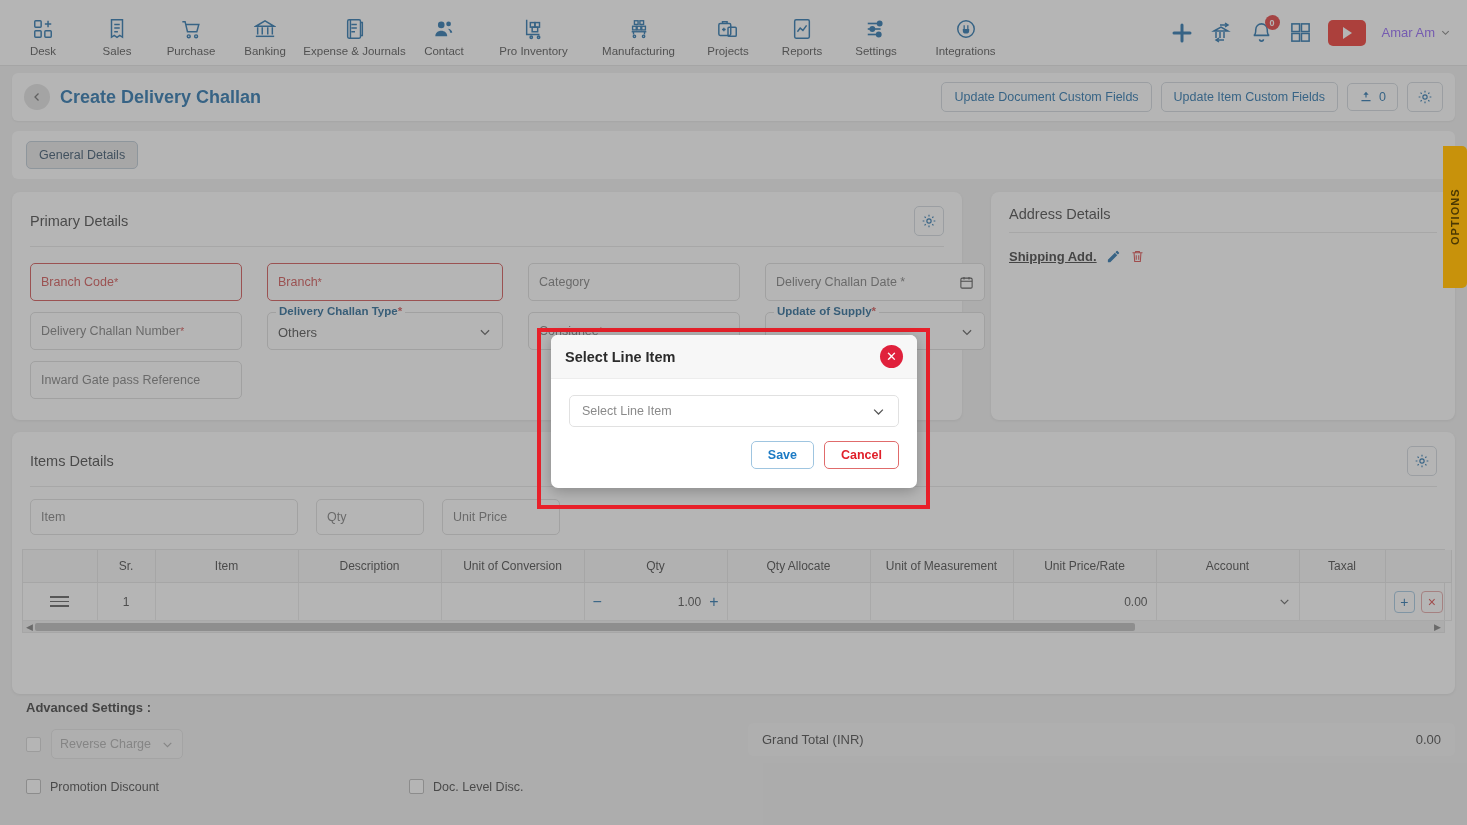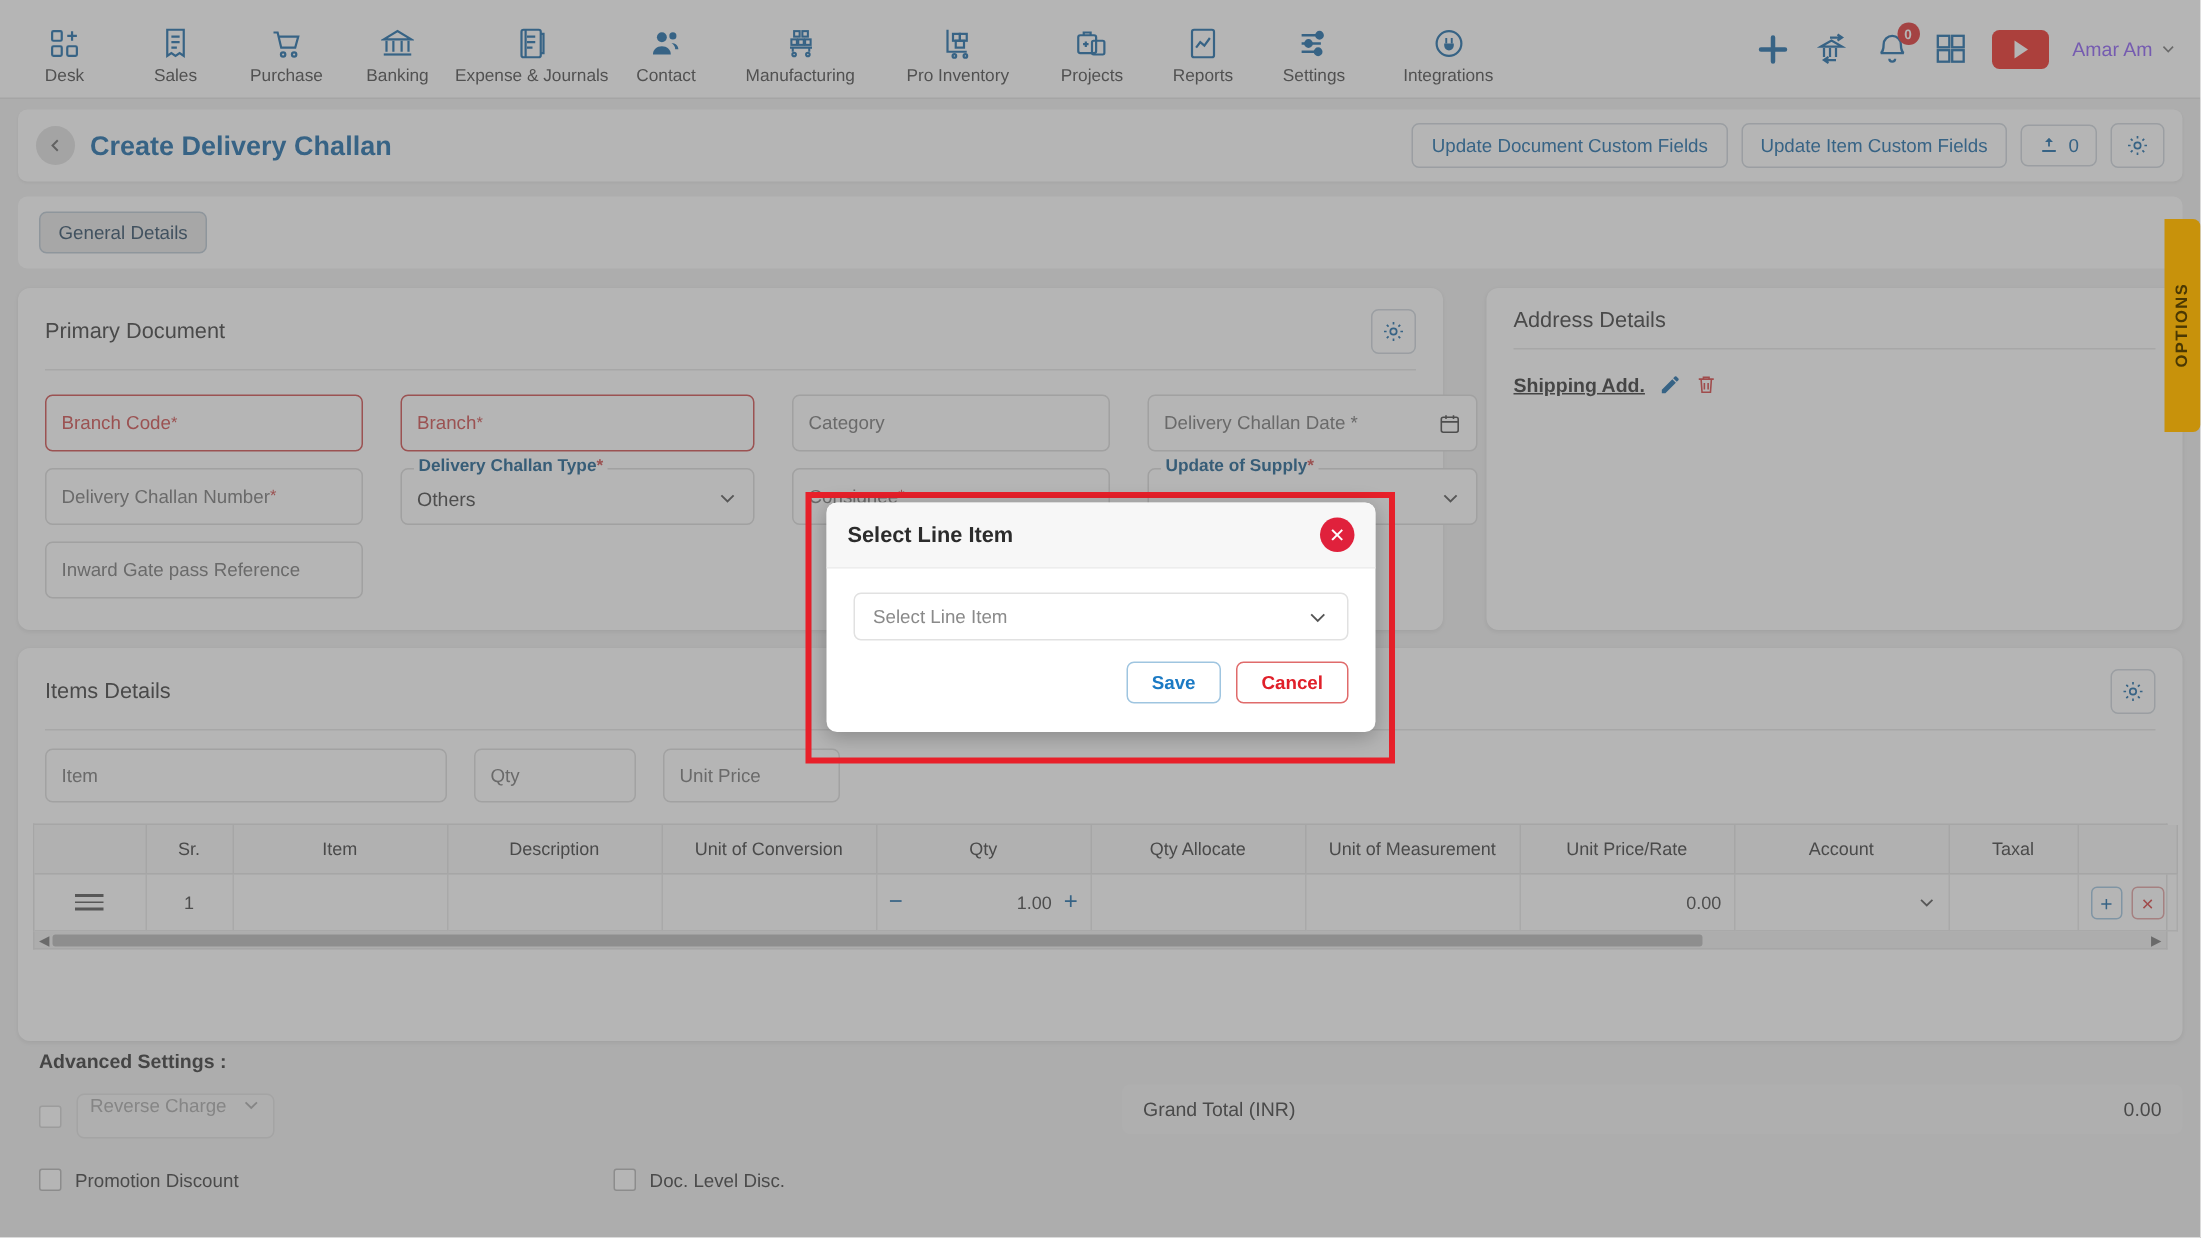--- a/index.html
+++ b/index.html
@@ -242,21 +242,21 @@
   .advtitle { font-size: 13px; font-weight: 600; color: #333; }
   .advrow1 { display: flex; align-items: center; gap: 10px; margin-top: 14px; }
   .cbox {
     width: 15px; height: 15px; border: 1.5px solid #b5b5b5;
     border-radius: 2px; background: #fff; cursor: pointer;
   }
   .cbox.dis { border-color: #d2d2d2; }
   .selbox {
     border: 1px solid #e0e0e0; border-radius: 5px;
     height: 30px; padding: 0 8px; min-width: 102px;
-    display: flex; gap: 10px;
+    display: flex; align-items: center; gap: 10px;
     font-size: 12.5px; color: #a8a8a8; background: #f4f4f4; cursor: pointer;
   }
   .advrow2 { display: flex; align-items: flex-end; margin-top: 20px; }
   .cblabel { display: flex; align-items: center; gap: 9px; font-size: 12.5px; color: #3c3c3c; cursor: pointer;}
   
   #grandtotal {
     position: absolute; top: 723px; left: 748px; width: 707px; height: 33px;
     background: #f4f4f4; border-radius: 5px;
     display: flex; align-items: center; padding: 0 14px;
     font-size: 13px; color: #3c3c3c;
@@ -374,53 +374,53 @@
       <div class="navitem">
         <span class="ic">
           <svg width="22" height="22" viewBox="0 0 24 24" fill="#1a6ba8">
             <circle cx="9" cy="7.5" r="3.6"></circle>
               <path d="M2.5 20c0-3.6 2.9-6 6.5-6s6.5 2.4 6.5 6z"></path>
             <circle cx="17" cy="6.5" r="2.6"></circle>
             <path d="M16 11.6c2.8 0 5 2 5 4.6h-2.3c0-2-1.1-3.6-2.7-4.6z"></path>
           </svg>
         </span>
         <span class="lb">Contact</span>
+      </div>
+
+      <div class="navitem wide">
+        <span class="ic">
+          <svg width="22" height="22" viewBox="0 0 24 24" fill="none" stroke="#1a6ba8" stroke-width="1.6">
+            <path d="M4 2v16h14"></path>
+              <rect x="8" y="5" width="5" height="5"></rect>
+              <rect x="13" y="5" width="5" height="5"></rect>
+            <rect x="10" y="10" width="6" height="5"></rect>
+              <circle cx="9" cy="21" r="1.3"></circle>
+              <circle cx="17" cy="21" r="1.3"></circle>
+          </svg>
+        </span>
+        <span class="lb">Pro Inventory</span>
       </div>
 
       <div class="navitem wide">
         <span class="ic">
           <svg width="22" height="22" viewBox="0 0 24 24" fill="none" stroke="#1a6ba8" stroke-width="1.5">
             <rect x="7" y="3" width="4" height="4"></rect>
               <rect x="13" y="3" width="4" height="4"></rect>
             <rect x="5" y="9" width="4" height="4"></rect>
               <rect x="10" y="9" width="4" height="4"></rect>
               <rect x="15" y="9" width="4" height="4"></rect>
             <path d="M4 15h16"></path>
               <path d="M6 15v3M18 15v3"></path>
               <circle cx="7" cy="20" r="1.3"></circle>
               <circle cx="17" cy="20" r="1.3"></circle>
           </svg>
         </span>
         <span class="lb">Manufacturing</span>
       </div>
 
-      <div class="navitem wide">
-        <span class="ic">
-          <svg width="22" height="22" viewBox="0 0 24 24" fill="none" stroke="#1a6ba8" stroke-width="1.6">
-            <path d="M4 2v16h14"></path>
-              <rect x="8" y="5" width="5" height="5"></rect>
-              <rect x="13" y="5" width="5" height="5"></rect>
-            <rect x="10" y="10" width="6" height="5"></rect>
-              <circle cx="9" cy="21" r="1.3"></circle>
-              <circle cx="17" cy="21" r="1.3"></circle>
-          </svg>
-        </span>
-        <span class="lb">Pro Inventory</span>
-      </div>
-
       <div class="navitem">
         <span class="ic">
           <svg width="22" height="22" viewBox="0 0 24 24" fill="none" stroke="#1a6ba8" stroke-width="1.6">
             <rect x="2" y="6" width="13" height="13" rx="1.5"></rect>
               <path d="M6 6V4h5v2"></path>
             <path d="M5.5 12.5h4M7.5 10.5v4"></path>
             <rect x="12" y="10" width="9" height="10" rx="1.2"></rect>
           </svg>
         </span>
         <span class="lb">Projects</span>
@@ -528,21 +528,21 @@
       </button>
     </div>
   </div>
 
   <div class="tabstrip">
     <div class="tabchip">General Details</div>
   </div>
 
   <div class="card" id="primary-card">
     <div class="cardhead">
-      <span class="cardtitle">Primary Document</span>
+      <span class="cardtitle">Primary Details</span>
       <span class="gearbtn">
         <svg width="16" height="16" viewBox="0 0 24 24" fill="none" stroke="#1a6ba8" stroke-width="1.7">
           <circle cx="12" cy="12" r="3.2"></circle>
           <path d="M12 2.5v2.6M12 18.9v2.6M21.5 12h-2.6M5.1 12H2.5M18.7 5.3l-1.8 1.8M7.1 16.9l-1.8 1.8M18.7 18.7l-1.8-1.8M7.1 7.1L5.3 5.3"></path>
         </svg>
       </span>
     </div>
     <div class="divider"></div>
 
     <div class="formgrid">

